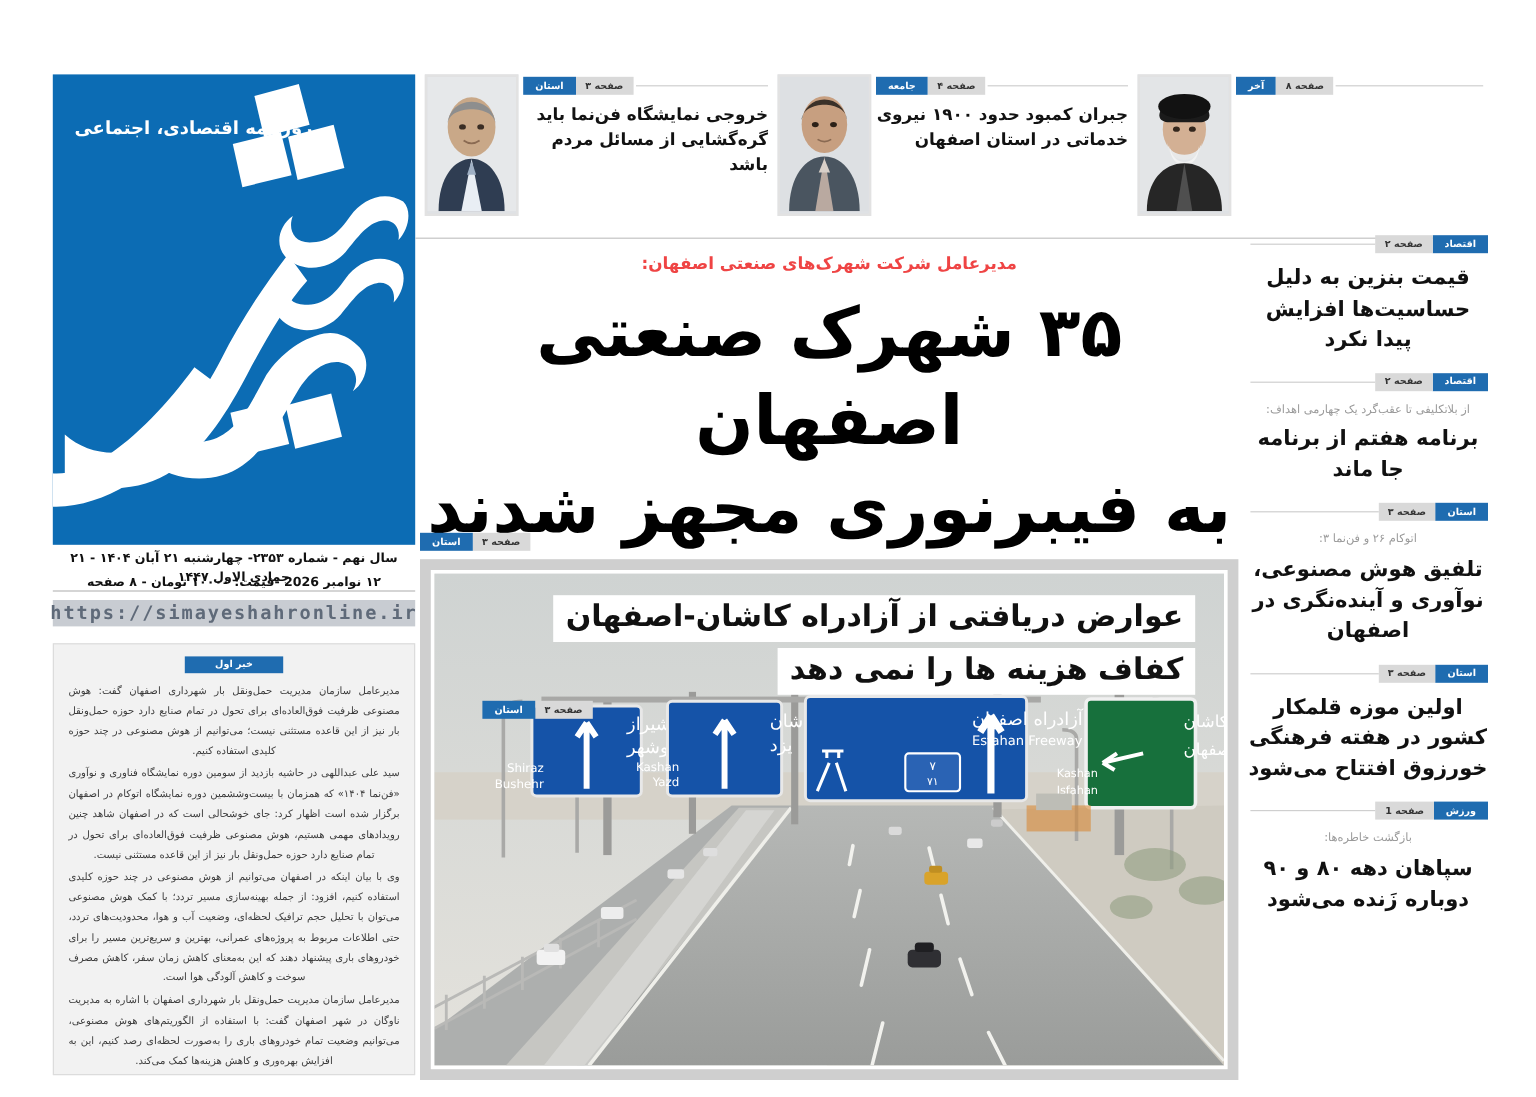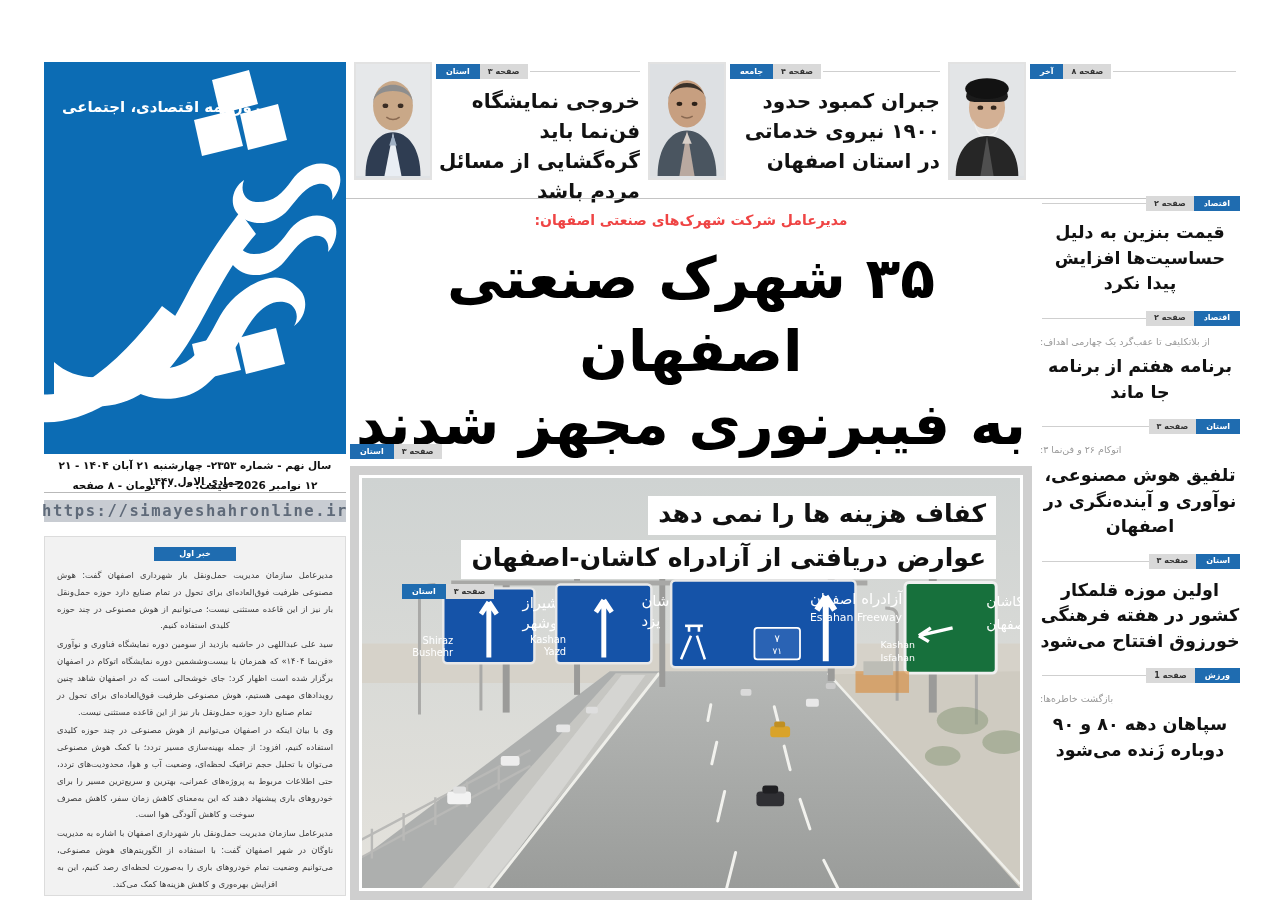--- a/index.html
+++ b/index.html
@@ -106,21 +106,21 @@
     font-size: 8px; font-weight: bold;
     padding: 2.5px 10px 3.5px 10px; white-space: nowrap;
   }
   .badge-gray {
     background: #d9d9d9; color: #333;
     font-size: 8px; font-weight: bold;
     padding: 2.5px 8px 3.5px 8px; white-space: nowrap;
   }
   .badge-rule { flex: 1; height: 1px; background: #cfcfcf; margin-left: 2px; }
   .teaser-head {
-    font-size: 20px; font-weight: bold; color: #121212;
+    font-size: 14px; font-weight: bold; color: #121212;
     line-height: 1.5; text-align: right; letter-spacing: -0.4px;
   }
 
   .strip-rule {
     position: absolute; left: 346px; top: 198px; width: 890px;
     height: 1px; background: #c4c4c4;
   }
 
   
   .main-col {
@@ -174,21 +174,21 @@
 
   
   .rail {
     position: absolute; left: 1040px; top: 196px;
     width: 200px; height: 690px;
     direction: rtl;
   }
   .rail-item { margin-bottom: 14px; }
   .rail-badge-row { display: flex; flex-direction: row-reverse; align-items: center; margin-bottom: 9px; }
   .rail-kicker {
-    text-align: left; font-size: 9.5px; color: #9a9a9a;
+    text-align: center; font-size: 9.5px; color: #9a9a9a;
     line-height: 1.55; margin-bottom: 5px;
   }
   .rail-head {
     text-align: center; font-size: 17.5px; font-weight: bold;
     color: #111; line-height: 1.46; letter-spacing: -0.5px;
   }
 </style>
 </head>
 <body>
 
@@ -434,22 +434,22 @@
         <rect x="506" y="186" width="30" height="14" fill="#bdbdb6"></rect>
 
         <g fill="#8d9b7d" opacity="0.55">
           <ellipse cx="606" cy="246" rx="26" ry="14"></ellipse>
           <ellipse cx="648" cy="268" rx="22" ry="12"></ellipse>
           <ellipse cx="586" cy="282" rx="18" ry="10"></ellipse>
         </g>
       </svg>
 
       <div class="photo-caption">
+        <div><span class="cap-line">عوارض دریافتی از آزادراه کاشان-اصفهان</span></div>
         <div><span class="cap-line">کفاف هزینه ها را نمی دهد</span></div>
-        <div><span class="cap-line">عوارض دریافتی از آزادراه کاشان-اصفهان</span></div>
       </div>
       <div class="cap-badge">
         <span class="badge-blue">استان</span>
         <span class="badge-gray">صفحه ۳</span>
       </div>
     </div>
   </div>
 
   <div class="lead-box">
     <span class="tag-first">خبر اول</span>

